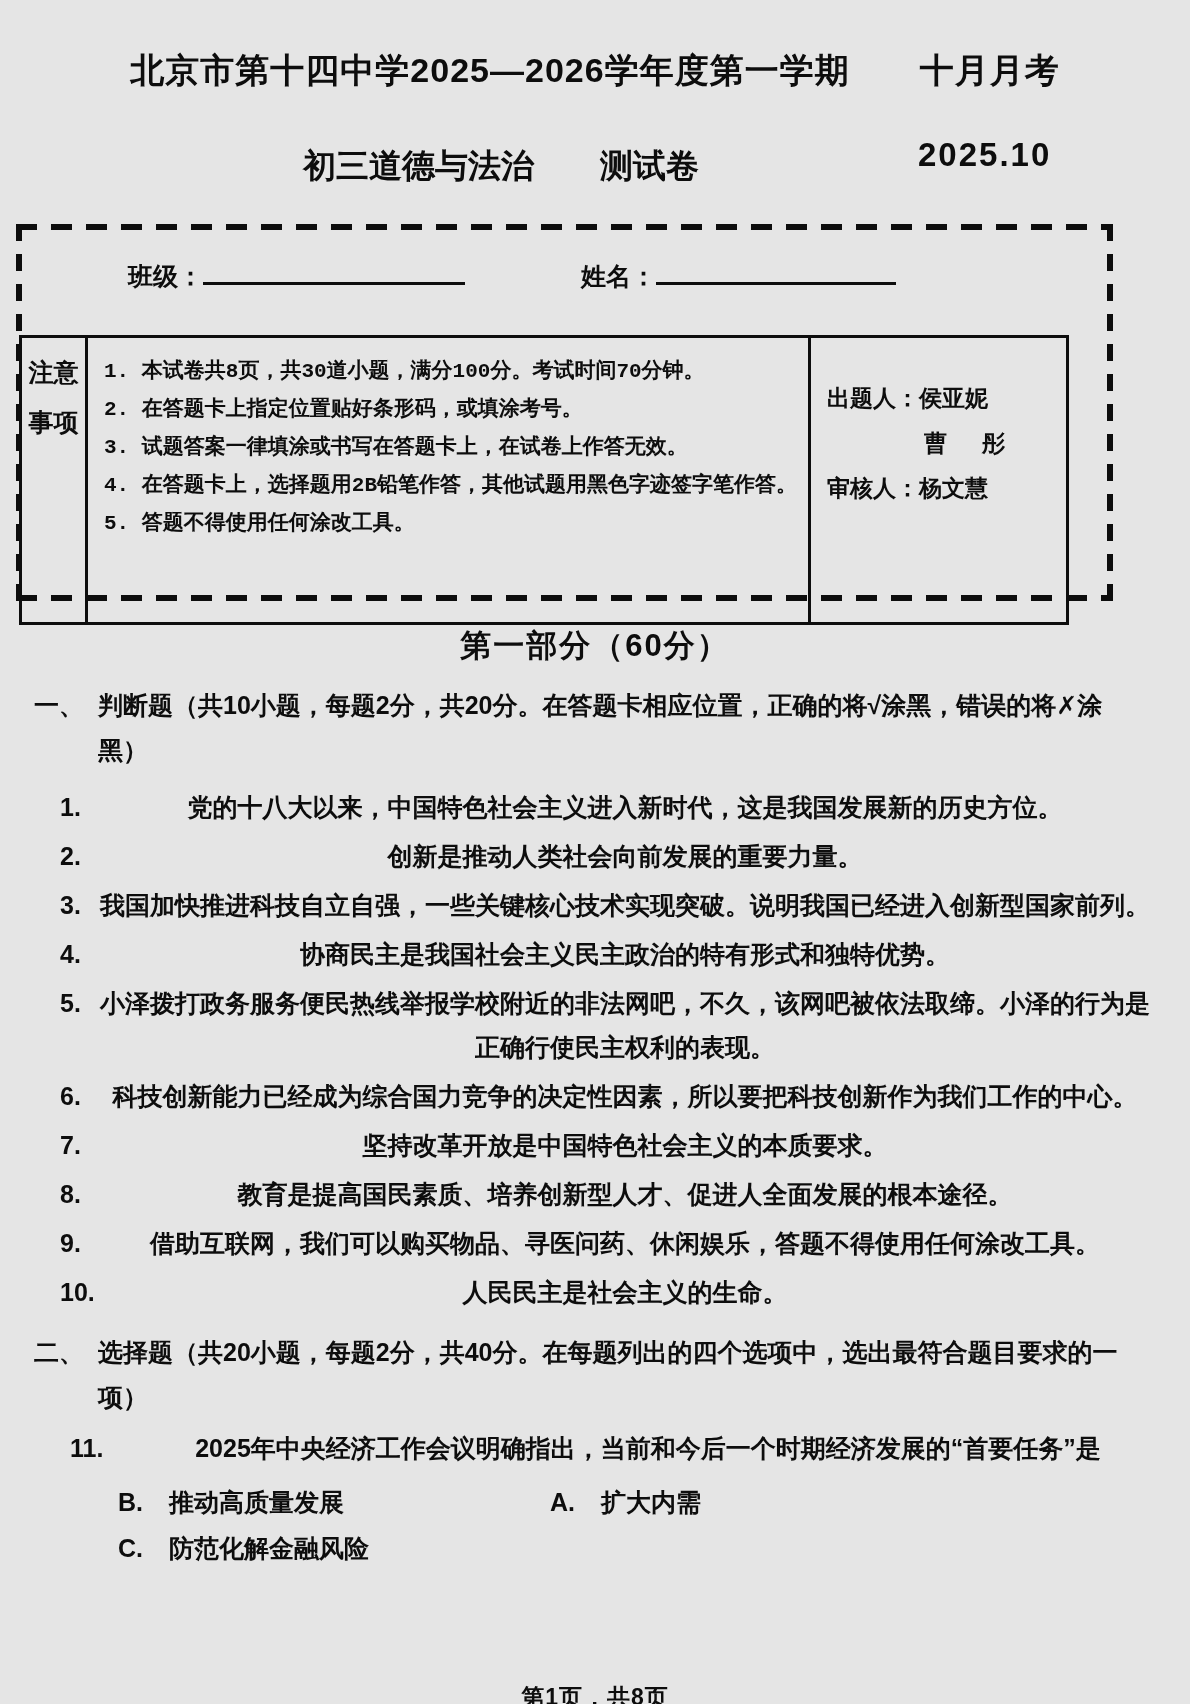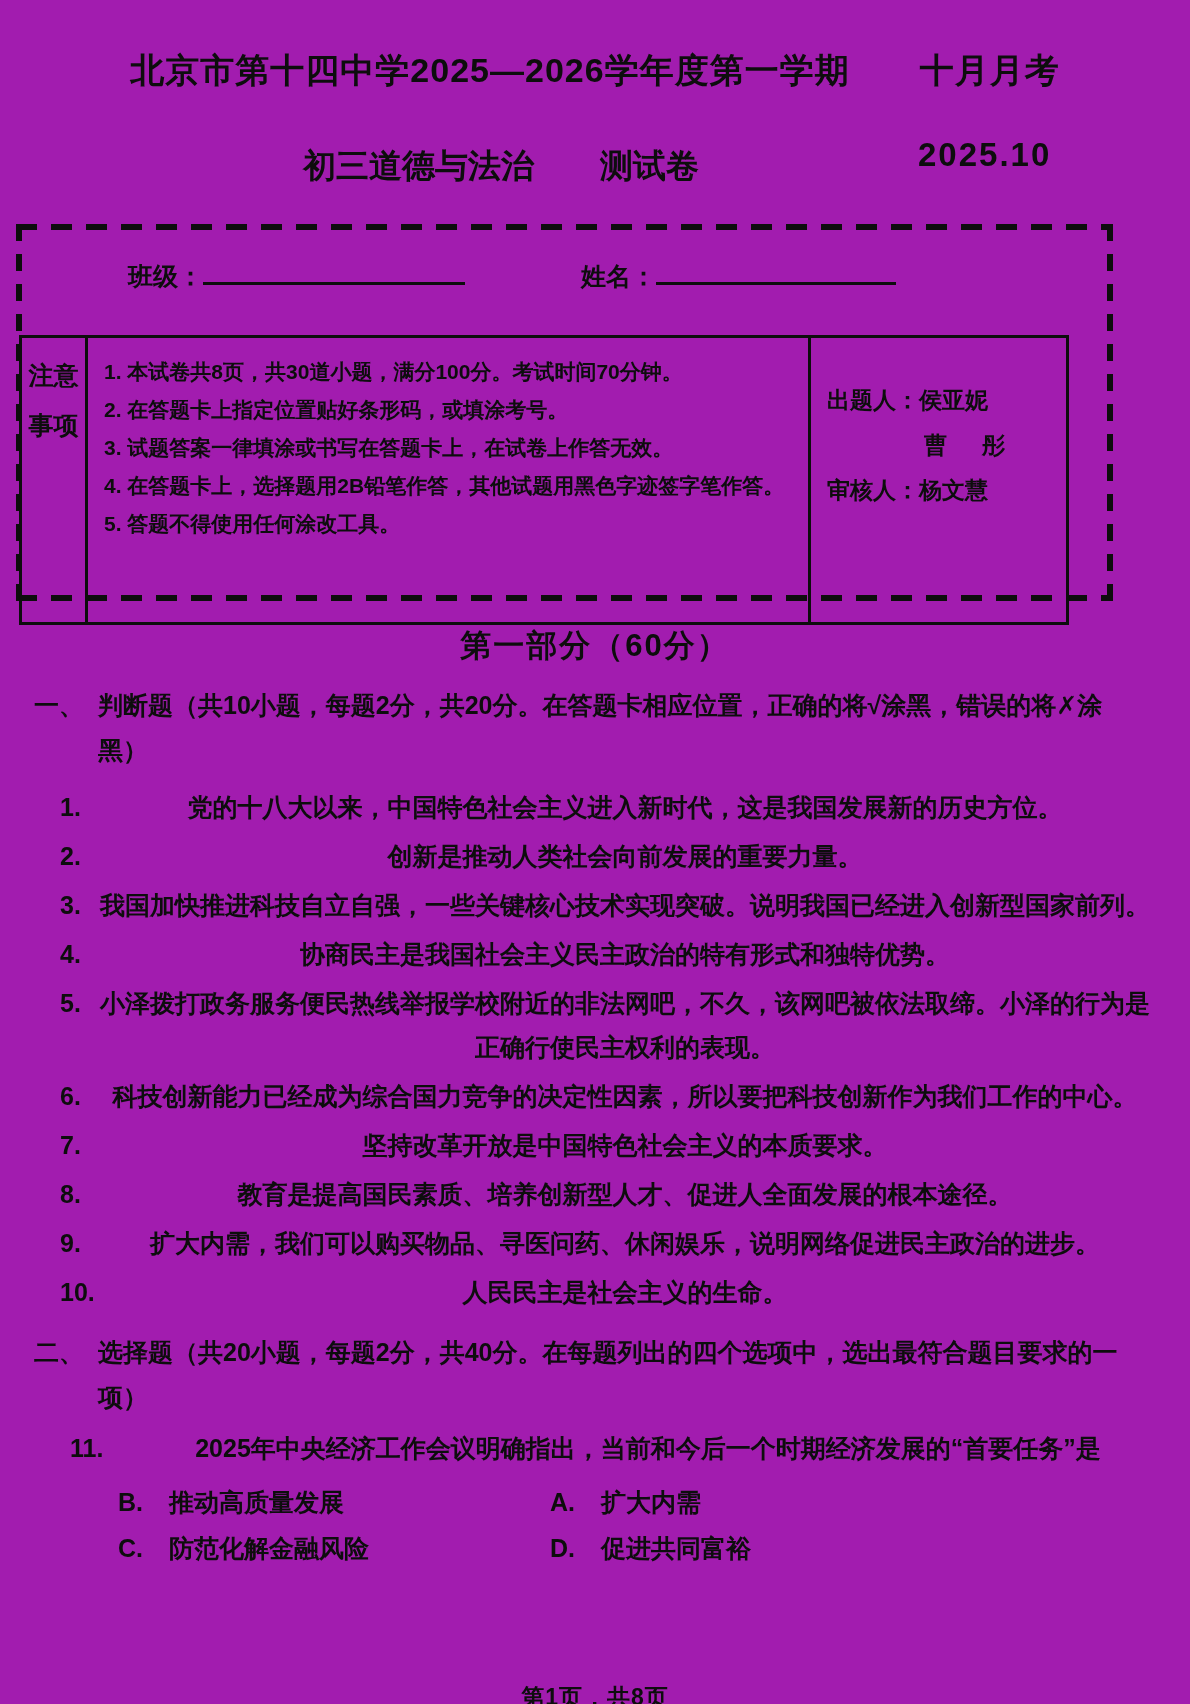--- a/index.html
+++ b/index.html
@@ -1,37 +1,38 @@
 <!DOCTYPE html>
 <html><head>
 <meta charset="utf-8">
 <style>
   html,body{margin:0;padding:0;}
   body{
     width:1190px;height:1704px;background:#fff;
     font-family:"Liberation Sans","DejaVu Sans",sans-serif;
     color:#0d0d0d;font-weight:700;overflow:hidden;
   }
-  .page{position:relative;width:1190px;height:1704px;overflow:hidden;background:#a21caf;}
+  .page{position:relative;width:1190px;height:1704px;overflow:hidden;background:#e5e5e5;}
 
   .title1{margin-top:48px;text-align:center;font-size:34px;letter-spacing:1px;white-space:nowrap;}
   .title2row{position:relative;height:44px;margin-top:40px;font-size:33px;}
   .subject{position:absolute;left:303px;top:10px;}
   .examdate{position:absolute;left:918px;top:2px;letter-spacing:2px;}
 
   .dashedbox{
     position:relative;margin:46px 0 0 16px;width:1097px;height:377px;box-sizing:border-box;
     background-image:
       repeating-linear-gradient(90deg,#0d0d0d 0 21px,transparent 21px 35px),
       repeating-linear-gradient(90deg,#0d0d0d 0 21px,transparent 21px 35px),
       repeating-linear-gradient(0deg,#0d0d0d 0 17px,transparent 17px 30px),
       repeating-linear-gradient(0deg,#0d0d0d 0 17px,transparent 17px 30px);
     background-size:100% 6px,100% 6px,6px 100%,6px 100%;
     background-position:0 0,0 100%,0 0,100% 0;
     background-repeat:no-repeat;
+    font-family:Liberation Mono, monospace;
   }
   .blanksrow{display:flex;padding-top:32px;font-size:25px;align-items:flex-end;}
   .bgroup1{margin-left:112px;}
   .bgroup2{margin-left:116px;}
   .uline{display:inline-block;border-bottom:3px solid #0d0d0d;height:26px;vertical-align:baseline;}
   .uline1{width:262px;}
   .uline2{width:240px;}
 
   .noticetable{display:flex;margin:42px 0 0 3px;width:1050px;height:290px;box-sizing:border-box;border:3px solid #0d0d0d;}
   .noticetitle{flex:none;width:66px;box-sizing:border-box;border-right:3px solid #0d0d0d;
@@ -134,21 +135,21 @@
     <div class="q">
         <span class="qn">7.</span>
         <span class="qt">坚持改革开放是中国特色社会主义的本质要求。</span>
       </div>
     <div class="q">
         <span class="qn">8.</span>
         <span class="qt">教育是提高国民素质、培养创新型人才、促进人全面发展的根本途径。</span>
       </div>
     <div class="q">
         <span class="qn">9.</span>
-        <span class="qt">扩大内需，我们可以购买物品、寻医问药、休闲娱乐，说明网络促进民主政治的进步。</span>
+        <span class="qt">借助互联网，我们可以购买物品、寻医问药、休闲娱乐，答题不得使用任何涂改工具。</span>
       </div>
     <div class="q">
         <span class="qn">10.</span>
         <span class="qt">人民民主是社会主义的生命。</span>
       </div>
   </div>
 
   <div class="sectitle">
     <span class="secnum">二、</span>
     <span class="sectext">选择题（共20小题，每题2分，共40分。在每题列出的四个选项中，选出最符合题目要求的一项）</span>
@@ -156,18 +157,17 @@
 
   <div class="q11">
     <span class="qn">11.</span>
     <span class="qt">2025年中央经济工作会议明确指出，当前和今后一个时期经济发展的“首要任务”是</span>
   </div>
 
   <div class="options">
     <div class="opt"><span class="optl">B.</span><span>推动高质量发展</span></div>
     <div class="opt"><span class="optl">A.</span><span>扩大内需</span></div>
     <div class="opt"><span class="optl">C.</span><span>防范化解金融风险</span></div>
-    <div class="opt"><span class="optl">D.</span><span>促进共同富裕</span></div>
   </div>
 
   <div class="footer">第1页，共8页</div>
 
 </div>
 
 </body></html>

